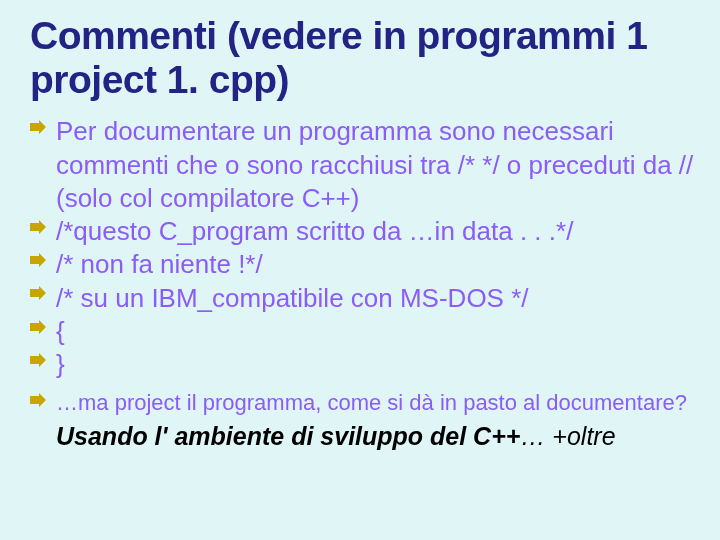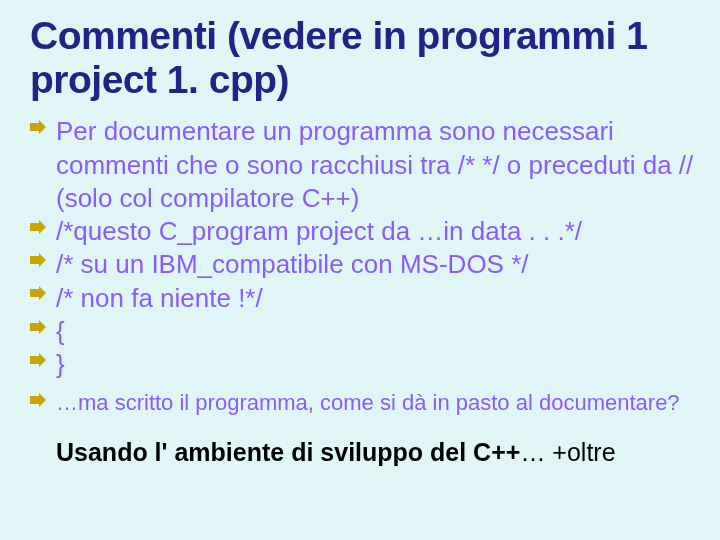--- a/index.html
+++ b/index.html
@@ -46,22 +46,23 @@
     position: absolute;
     left: 0;
     top: 0.18em;
     width: 16px;
     height: 14px;
   }
   .closing {
     font-size: 25px;
     font-weight: bold;
     color: #000;
-    margin-top: 20px;
+    margin-top: 4px;
     padding-left: 26px;
+    font-style: italic;
   }
   .closing .thin {
     font-weight: normal;
   }
   .bold { font-weight: normal; }
 </style>
 </head>
 <body>
 
 <div class="slide">
@@ -72,51 +73,51 @@
     <li>
       <svg class="bullet-marker" viewBox="0 0 16 14">
         <polygon points="0,3 9,3 9,0 16,7 9,14 9,11 0,11" fill="#c9a500"></polygon>
       </svg>
       <span>Per documentare un programma sono necessari commenti che o sono racchiusi tra /* */ o preceduti da // (solo col compilatore C++)</span>
     </li>
     <li>
       <svg class="bullet-marker" viewBox="0 0 16 14">
         <polygon points="0,3 9,3 9,0 16,7 9,14 9,11 0,11" fill="#c9a500"></polygon>
       </svg>
-      <span>   /*questo C_program project da …in data . . .*/</span>
+      <span>   /*questo C_program scritto da …in data . . .*/</span>
+    </li>
+    <li>
+      <svg class="bullet-marker" viewBox="0 0 16 14">
+        <polygon points="0,3 9,3 9,0 16,7 9,14 9,11 0,11" fill="#c9a500"></polygon>
+      </svg>
+      <span>   /* non fa niente !*/</span>
     </li>
     <li>
       <svg class="bullet-marker" viewBox="0 0 16 14">
         <polygon points="0,3 9,3 9,0 16,7 9,14 9,11 0,11" fill="#c9a500"></polygon>
       </svg>
       <span>   /* su un IBM_compatibile con MS-DOS */</span>
-    </li>
-    <li>
-      <svg class="bullet-marker" viewBox="0 0 16 14">
-        <polygon points="0,3 9,3 9,0 16,7 9,14 9,11 0,11" fill="#c9a500"></polygon>
-      </svg>
-      <span>   /* non fa niente !*/</span>
     </li>
     <li>
       <svg class="bullet-marker" viewBox="0 0 16 14">
         <polygon points="0,3 9,3 9,0 16,7 9,14 9,11 0,11" fill="#c9a500"></polygon>
       </svg>
       <span>  {</span>
     </li>
     <li>
       <svg class="bullet-marker" viewBox="0 0 16 14">
         <polygon points="0,3 9,3 9,0 16,7 9,14 9,11 0,11" fill="#c9a500"></polygon>
       </svg>
       <span>   }</span>
     </li>
     <li class="footnote">
       <svg class="bullet-marker" viewBox="0 0 16 14">
         <polygon points="0,3 9,3 9,0 16,7 9,14 9,11 0,11" fill="#c9a500"></polygon>
       </svg>
-      <span>…ma scritto il programma, </span><span class="bold">come</span><span> si dà in pasto al documentare?</span>
+      <span>…ma project il programma, </span><span class="bold">come</span><span> si dà in pasto al documentare?</span>
     </li>
   </ul>
 
   <div class="closing">
     <span>Usando l' ambiente di sviluppo del C++</span><span class="thin">… +oltre</span>
   </div>
 
 </div>
 
 </body></html>

